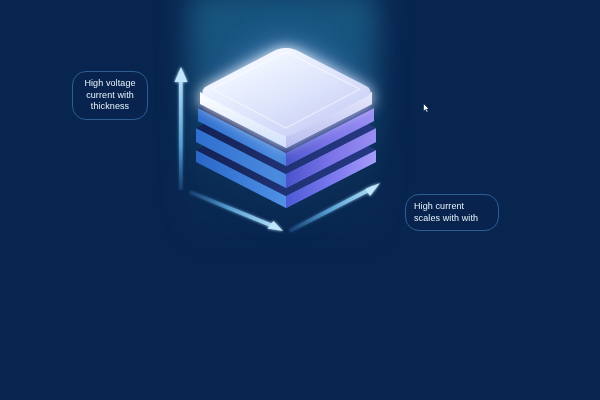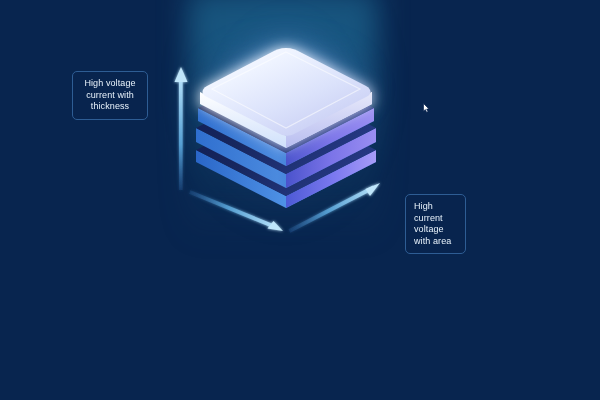--- a/index.html
+++ b/index.html
@@ -84,38 +84,38 @@
         rgba(80,130,210,0.18) 62%,
         rgba(40,85,165,0.00) 85%);
     filter: blur(13px);
   }
 
   
   .callout {
     position: absolute;
     box-sizing: border-box;
     border: 1px solid #2e5d94;
-    border-radius: 5px;
+    border-radius: 14px;
     background: rgba(10,36,78,0.55);
     color: #e8f2fb;
     font-size: 9px;
     line-height: 11.5px;
     letter-spacing: 0.1px;
     padding: 6px 8px;
   }
   #callout-voltage {
     left: 72px;
     top: 71px;
     width: 76px;
     text-align: center;
   }
   #callout-current {
     left: 405px;
     top: 194px;
-    width: 61px;
+    width: 94px;
     text-align: left;
   }
 
   
   .cursor {
     position: absolute;
     left: 423px;
     top: 103px;
     width: 7px;
     height: 10px;
@@ -282,21 +282,21 @@
   </svg>
 
   <div class="callout" id="callout-voltage">
     <div>High voltage</div>
     <div>current with</div>
     <div>thickness</div>
   </div>
 
   <div class="callout" id="callout-current">
     <div>High current</div>
-    <div>voltage with area</div>
+    <div>scales with with</div>
   </div>
 
   <div class="cursor">
     <svg width="7" height="10" viewBox="0 0 7 10">
       <path d="M0.5,0.5 L0.5,8.2 L2.3,6.6 L3.6,9.3 L5.0,8.7 L3.7,6.1 L6.0,6.0 Z" fill="#ffffff" stroke="#0b2550" stroke-width="0.7"></path>
     </svg>
   </div>
 
 </div>
 

